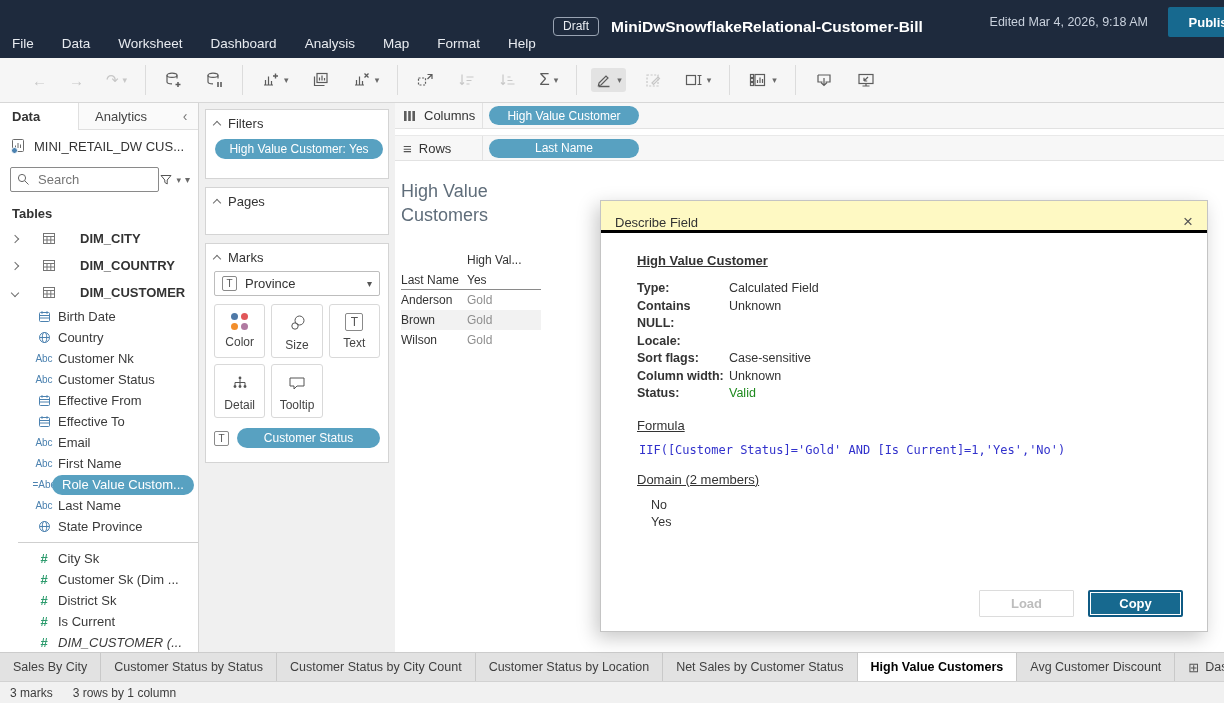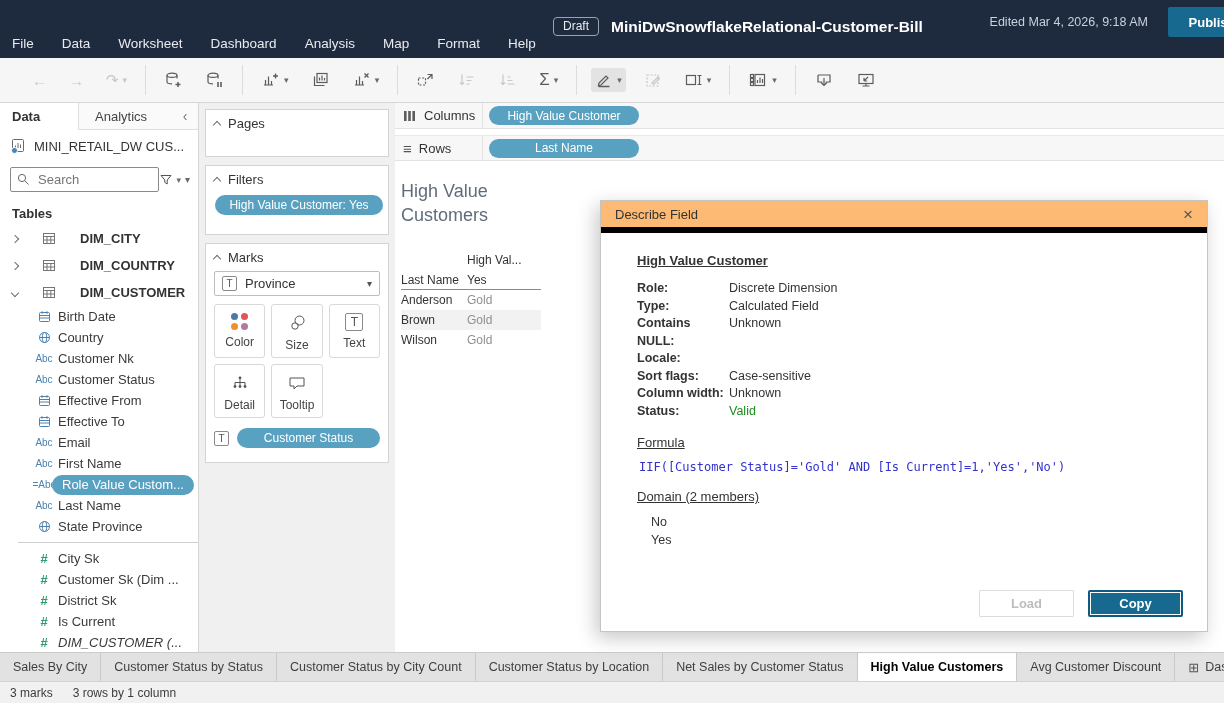--- a/index.html
+++ b/index.html
@@ -108,21 +108,21 @@
   .xr{display:flex;height:20px;line-height:20px}
   .xc1{width:66px}
   .xc2{width:74px}
   .xhead{border-bottom:1px solid #8a8a8a}
   .xr.shaded{background:#f2f2f2}
   .xval{color:#8f8f8f}
 
   
   .dialog{position:absolute;left:600px;top:200px;width:608px;height:432px;background:#fff;
           border:1px solid #c4c4c4;box-shadow:-4px 6px 18px rgba(0,0,0,.22);z-index:5}
-  .dlghdr{height:32px;background:#fdba74;border-bottom:6px solid #000000;display:flex;align-items:center;
+  .dlghdr{height:32px;background:#fef9c3;border-bottom:3px solid #000000;display:flex;align-items:flex-end;
           padding:0 14px;font-size:13px;color:#333}
   .dlgclose{margin-left:auto;font-size:17px;color:#555;cursor:pointer;line-height:1}
   .dlgbody{padding:20px 36px 0}
   .dlgfield{font-size:13px;font-weight:bold;text-decoration:underline;margin-bottom:12px}
   .prop{display:flex;font-size:12.5px;line-height:17.5px}
   .prop .pl{width:92px;font-weight:600}
   .prop .pv.valid{color:#1e8a1e}
   .sechdr{font-size:13px;font-weight:normal;text-decoration:underline;margin:15px 0 10px}
   .formula{font-family:"DejaVu Sans Mono",monospace;font-size:12px;color:#3232cc;margin-left:2px;white-space:nowrap}
   .members{font-size:12.5px;line-height:17.5px;margin-top:2px;margin-left:14px}
@@ -494,32 +494,32 @@
 
             <div class="field-row">
               <span class="ficon hash">#</span>
               <span class="flabel italic">DIM_CUSTOMER (...</span>
             </div>
           </div>
       </div>
     </aside>
 
     <div class="cardscol">
+      <div class="card card-filters">
+        <div class="cardhdr">
+          <span class="chev up"></span>
+          <span>Filters</span>
+        </div>
+        <div class="filterpill">High Value Customer: Yes</div>
+      </div>
       <div class="card card-pages">
         <div class="cardhdr">
           <span class="chev up"></span>
           <span>Pages</span>
         </div>
-      </div>
-      <div class="card card-filters">
-        <div class="cardhdr">
-          <span class="chev up"></span>
-          <span>Filters</span>
-        </div>
-        <div class="filterpill">High Value Customer: Yes</div>
       </div>
       <div class="card">
         <div class="cardhdr">
           <span class="chev up"></span>
           <span>Marks</span>
         </div>
         <div class="markdrop">
           <span class="tbox">T</span>
           <span>Province</span>
           <span class="dcaret">▾</span>
@@ -630,24 +630,20 @@
 
   <div class="dialog">
     <div class="dlghdr">
       <span>Describe Field</span>
       <span class="dlgclose">×</span>
     </div>
     <div class="dlgbody">
       <div class="dlgfield">High Value Customer</div>
       <div>
 
-          <div class="prop">
-            <span class="pl">Role:</span>
-            <span class="pv">Discrete Dimension</span>
-          </div>
 
           <div class="prop">
             <span class="pl">Type:</span>
             <span class="pv">Calculated Field</span>
           </div>
 
           <div class="prop">
             <span class="pl">Contains NULL:</span>
             <span class="pv">Unknown</span>
           </div>

